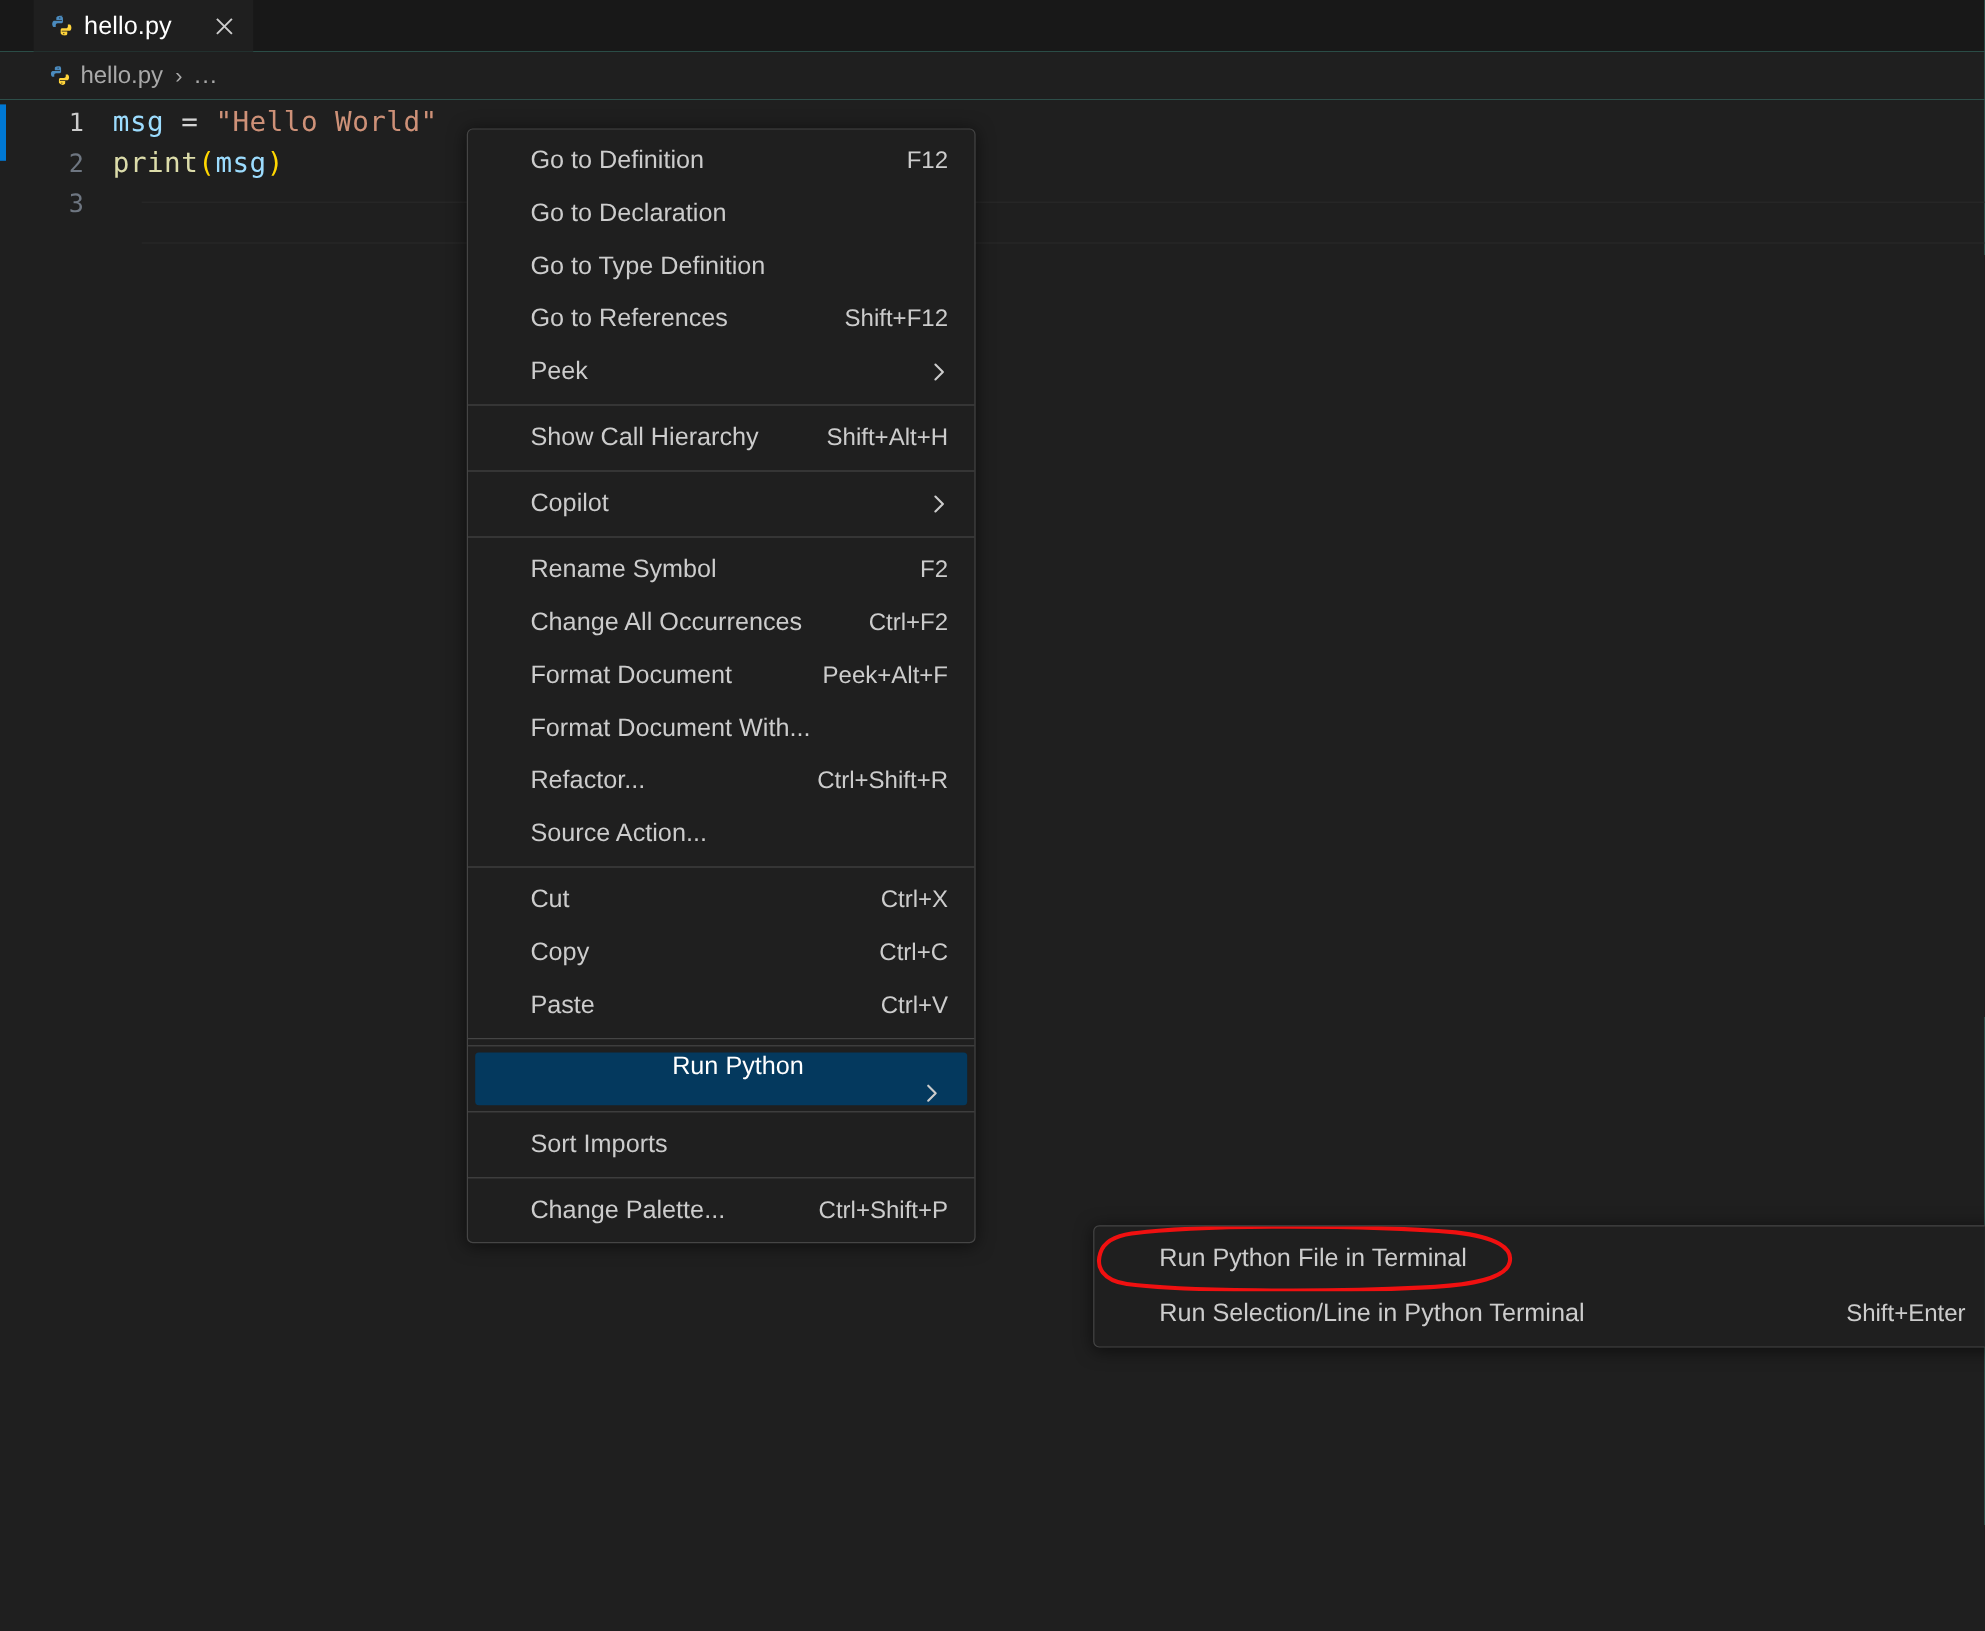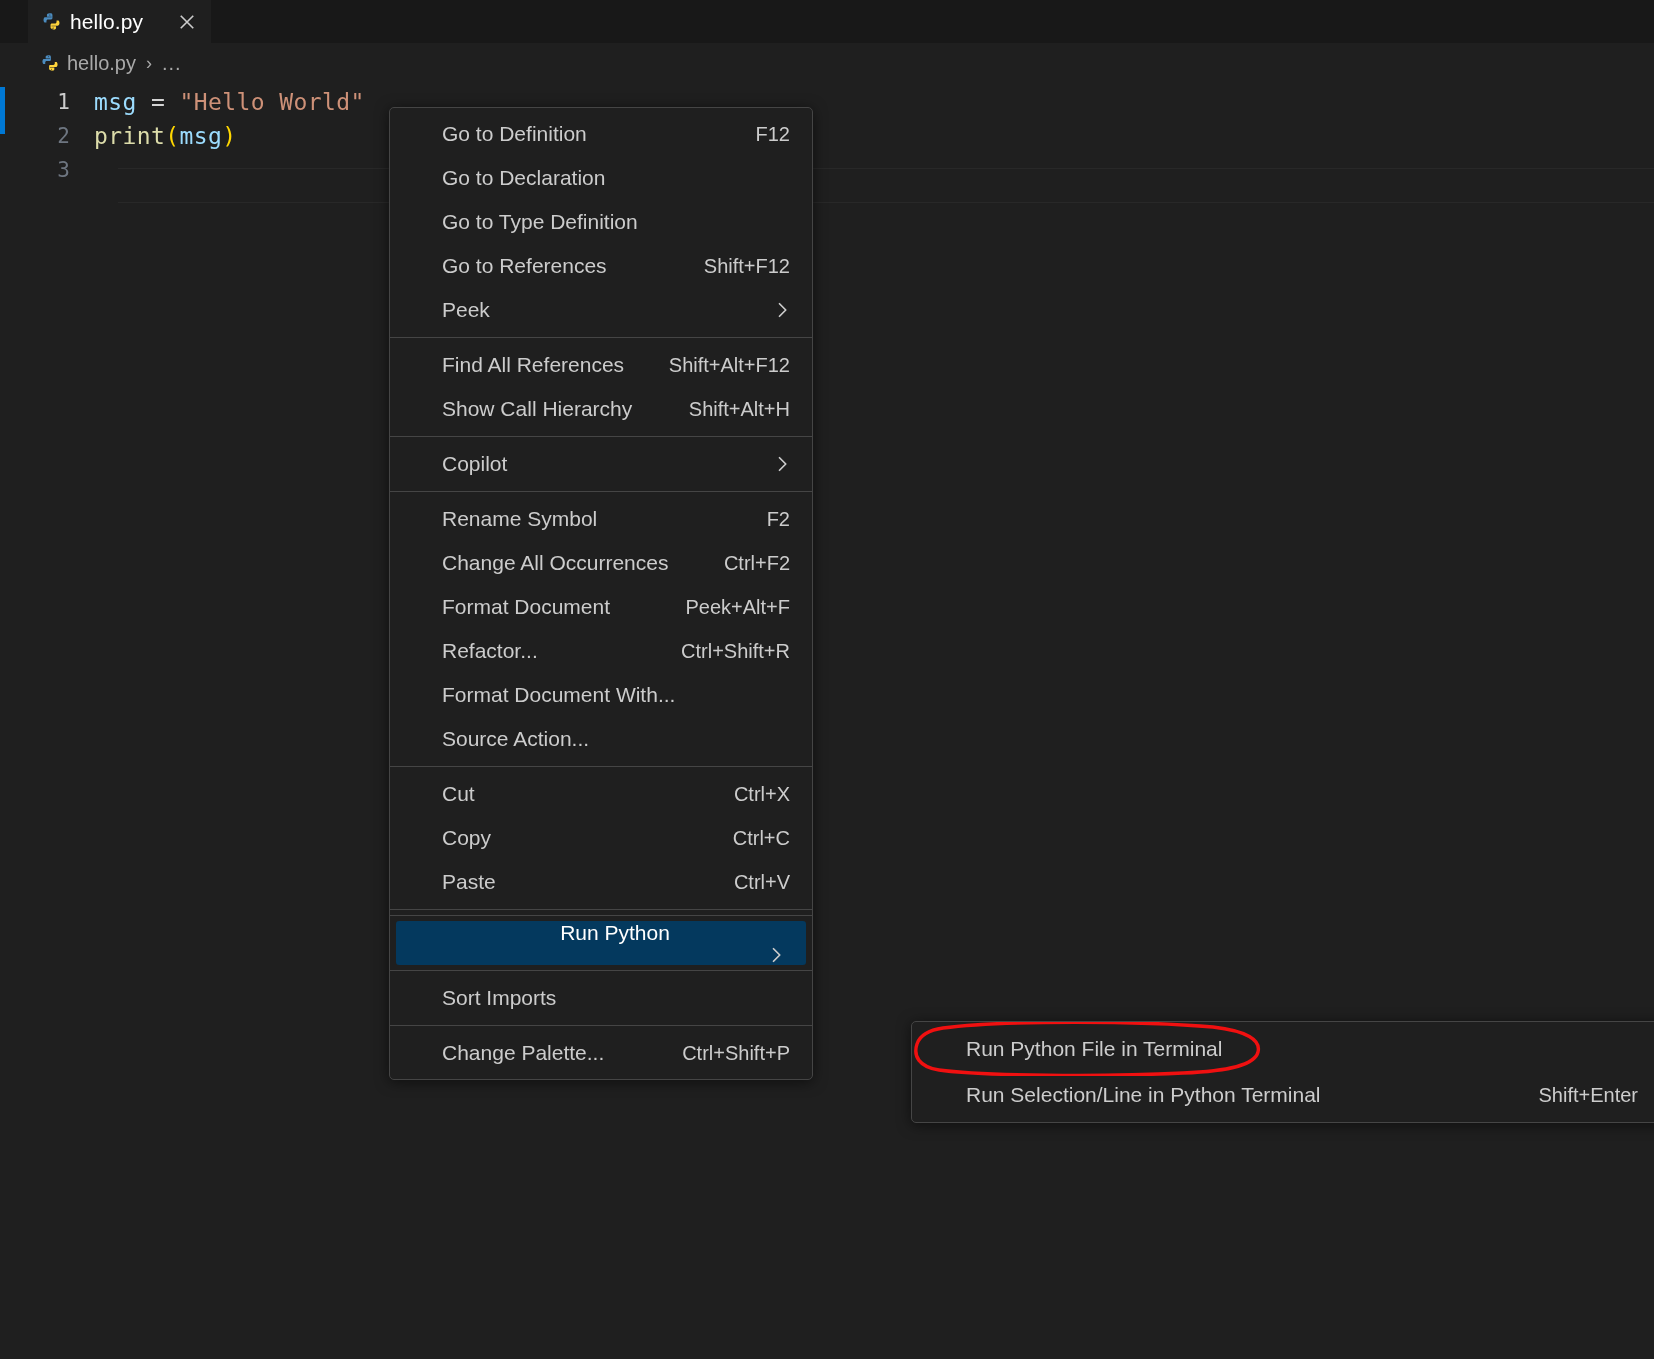--- a/index.html
+++ b/index.html
@@ -190,24 +190,20 @@
       <div class="mitem">
         <span class="mlabel">Peek</span>
         <span class="mchev">
           <svg width="20" height="20" viewBox="0 0 16 16" fill="none" stroke="currentColor" stroke-width="1.4" stroke-linecap="round" stroke-linejoin="round">
             <path d="M6 3 L11 8 L6 13"></path>
           </svg>
         </span>
       </div>
       <div class="msep"></div>
       <div class="mitem">
-        <span class="mlabel">Find All References</span>
-        <span class="mkey">Shift+Alt+F12</span>
-      </div>
-      <div class="mitem">
         <span class="mlabel">Show Call Hierarchy</span>
         <span class="mkey">Shift+Alt+H</span>
       </div>
       <div class="msep"></div>
       <div class="mitem">
         <span class="mlabel">Copilot</span>
         <span class="mchev">
           <svg width="20" height="20" viewBox="0 0 16 16" fill="none" stroke="currentColor" stroke-width="1.4" stroke-linecap="round" stroke-linejoin="round">
             <path d="M6 3 L11 8 L6 13"></path>
           </svg>
@@ -220,25 +216,25 @@
       </div>
       <div class="mitem">
         <span class="mlabel">Change All Occurrences</span>
         <span class="mkey">Ctrl+F2</span>
       </div>
       <div class="mitem">
         <span class="mlabel">Format Document</span>
         <span class="mkey">Peek+Alt+F</span>
       </div>
       <div class="mitem">
+        <span class="mlabel">Format Document With...</span>
+      </div>
+      <div class="mitem">
         <span class="mlabel">Refactor...</span>
         <span class="mkey">Ctrl+Shift+R</span>
-      </div>
-      <div class="mitem">
-        <span class="mlabel">Format Document With...</span>
       </div>
       <div class="mitem">
         <span class="mlabel">Source Action...</span>
       </div>
       <div class="msep"></div>
       <div class="mitem">
         <span class="mlabel">Cut</span>
         <span class="mkey">Ctrl+X</span>
       </div>
       <div class="mitem">

